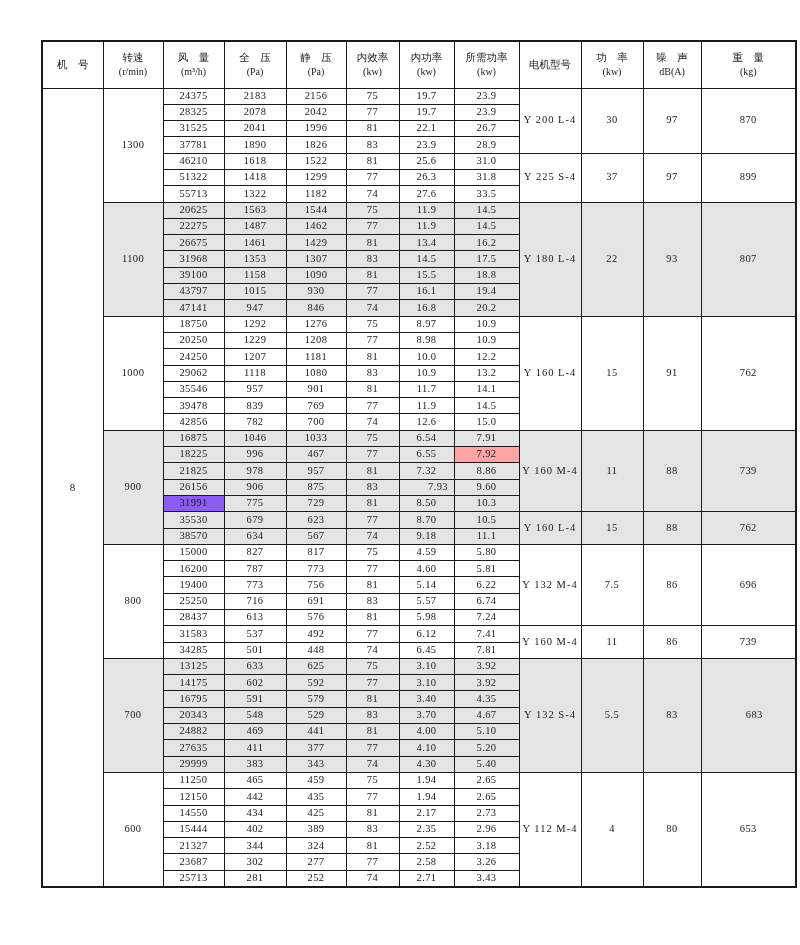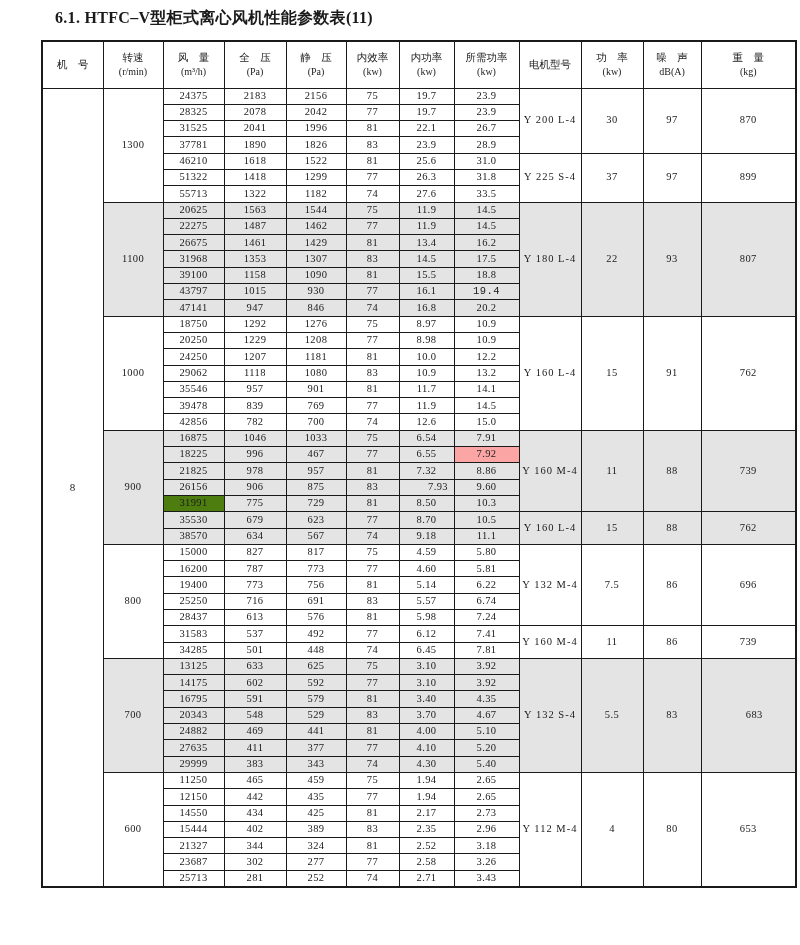--- a/index.html
+++ b/index.html
@@ -38,21 +38,20 @@
   thead .h-unit { font-size: 10px; }
   tbody td { height: 16.3px; font-size: 10.5px; letter-spacing: 0.4px; padding: 0; line-height: 1; }
   td.machine-cell { background: #ffffff; font-size: 11px; }
   td.speed-cell { font-size: 10.5px; }
   td.motor-model-cell { letter-spacing: 1px; }
 </style>
 </head>
 <body>
 
 <div class="page">
-  <div class="title">6.1. HTFC–V型柜式离心风机性能参数表(11)</div>
 
   <table class="params">
     <colgroup>
       <col class="c1">
         <col class="c2">
         <col class="c3">
         <col class="c4">
       <col class="c5">
         <col class="c6">
         <col class="c7">
@@ -223,21 +222,21 @@
           <td style="background: rgb(228, 228, 228);">81</td>
           <td style="background: rgb(228, 228, 228);">15.5</td>
           <td style="background: rgb(228, 228, 228);">18.8</td>
         </tr>
         <tr>
           <td style="background: rgb(228, 228, 228);">43797</td>
           <td style="background: rgb(228, 228, 228);">1015</td>
           <td style="background: rgb(228, 228, 228);">930</td>
           <td style="background: rgb(228, 228, 228);">77</td>
           <td style="background: rgb(228, 228, 228);">16.1</td>
-          <td style="background: rgb(228, 228, 228); font-family: Liberation Mono, monospace;">19.4</td>
+          <td style="background: rgb(228, 228, 228);">19.4</td>
         </tr>
         <tr>
           <td style="background: rgb(228, 228, 228);">47141</td>
           <td style="background: rgb(228, 228, 228);">947</td>
           <td style="background: rgb(228, 228, 228);">846</td>
           <td style="background: rgb(228, 228, 228);">74</td>
           <td style="background: rgb(228, 228, 228);">16.8</td>
           <td style="background: rgb(228, 228, 228);">20.2</td>
         </tr>
         <tr>
@@ -332,21 +331,21 @@
         </tr>
         <tr>
           <td style="background: rgb(228, 228, 228);">26156</td>
           <td style="background: rgb(228, 228, 228);">906</td>
           <td style="background: rgb(228, 228, 228);">875</td>
           <td style="background: rgb(228, 228, 228);">83</td>
           <td style="background: rgb(228, 228, 228); padding-left: 23px;">7.93</td>
           <td style="background: rgb(228, 228, 228);">9.60</td>
         </tr>
         <tr>
-          <td style="background: #4d7c0f;">31991</td>
+          <td style="background: #8b5cf6;">31991</td>
           <td style="background: rgb(228, 228, 228);">775</td>
           <td style="background: rgb(228, 228, 228);">729</td>
           <td style="background: rgb(228, 228, 228);">81</td>
           <td style="background: rgb(228, 228, 228);">8.50</td>
           <td style="background: rgb(228, 228, 228);">10.3</td>
         </tr>
         <tr>
           <td style="background: rgb(228, 228, 228);">35530</td>
           <td style="background: rgb(228, 228, 228);">679</td>
           <td style="background: rgb(228, 228, 228);">623</td>

